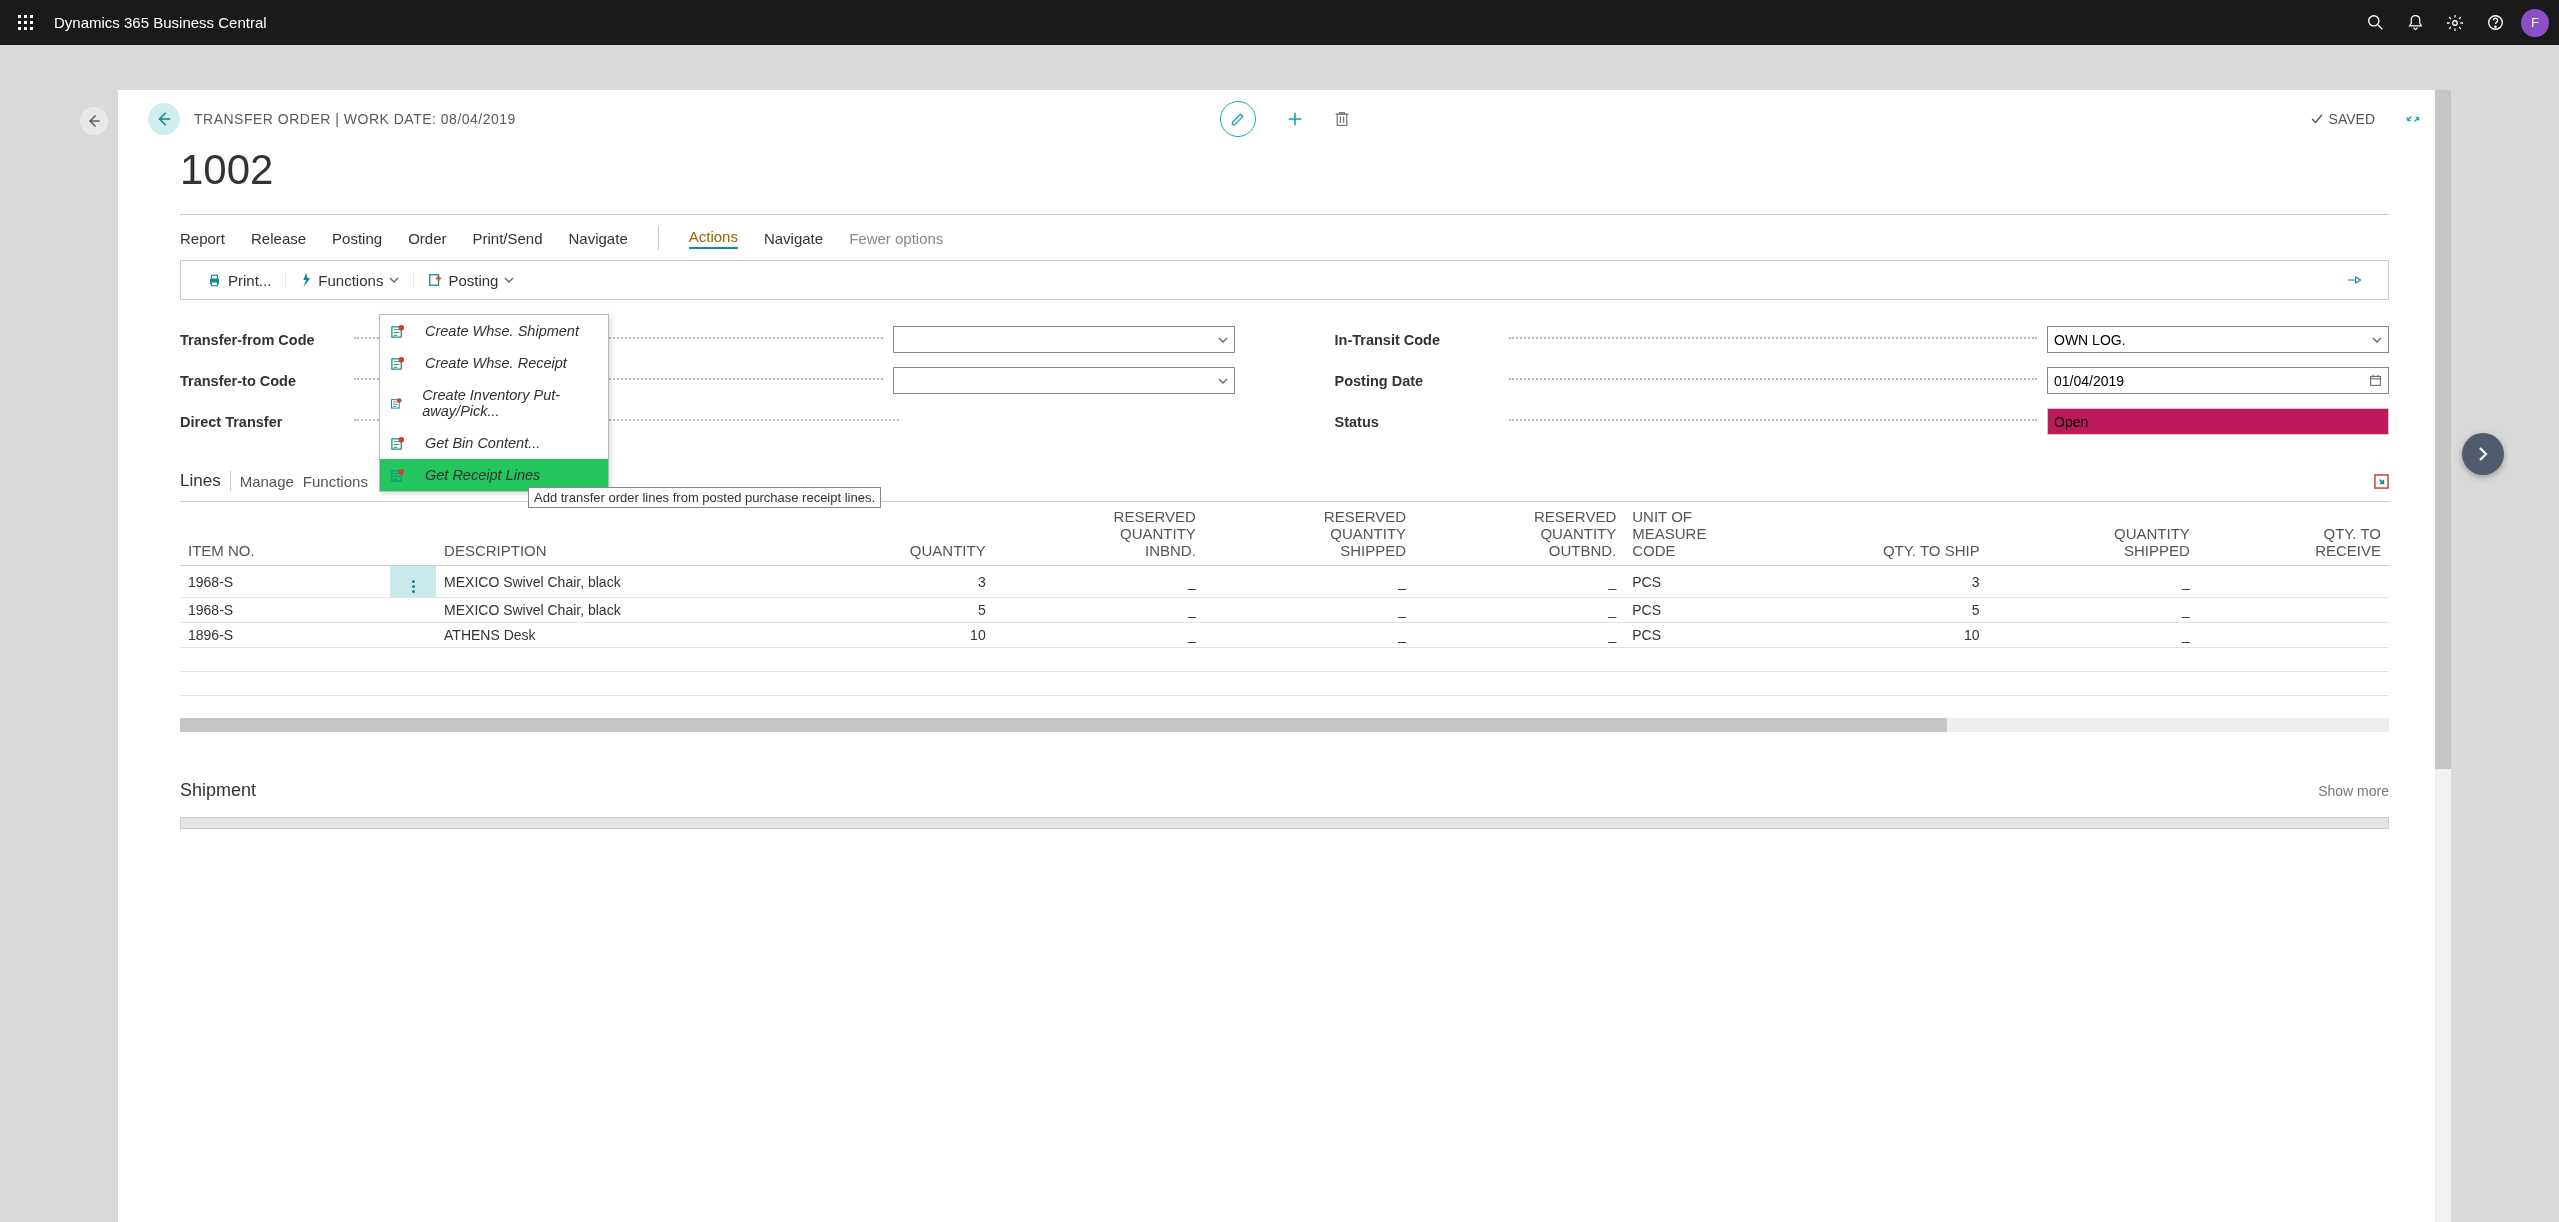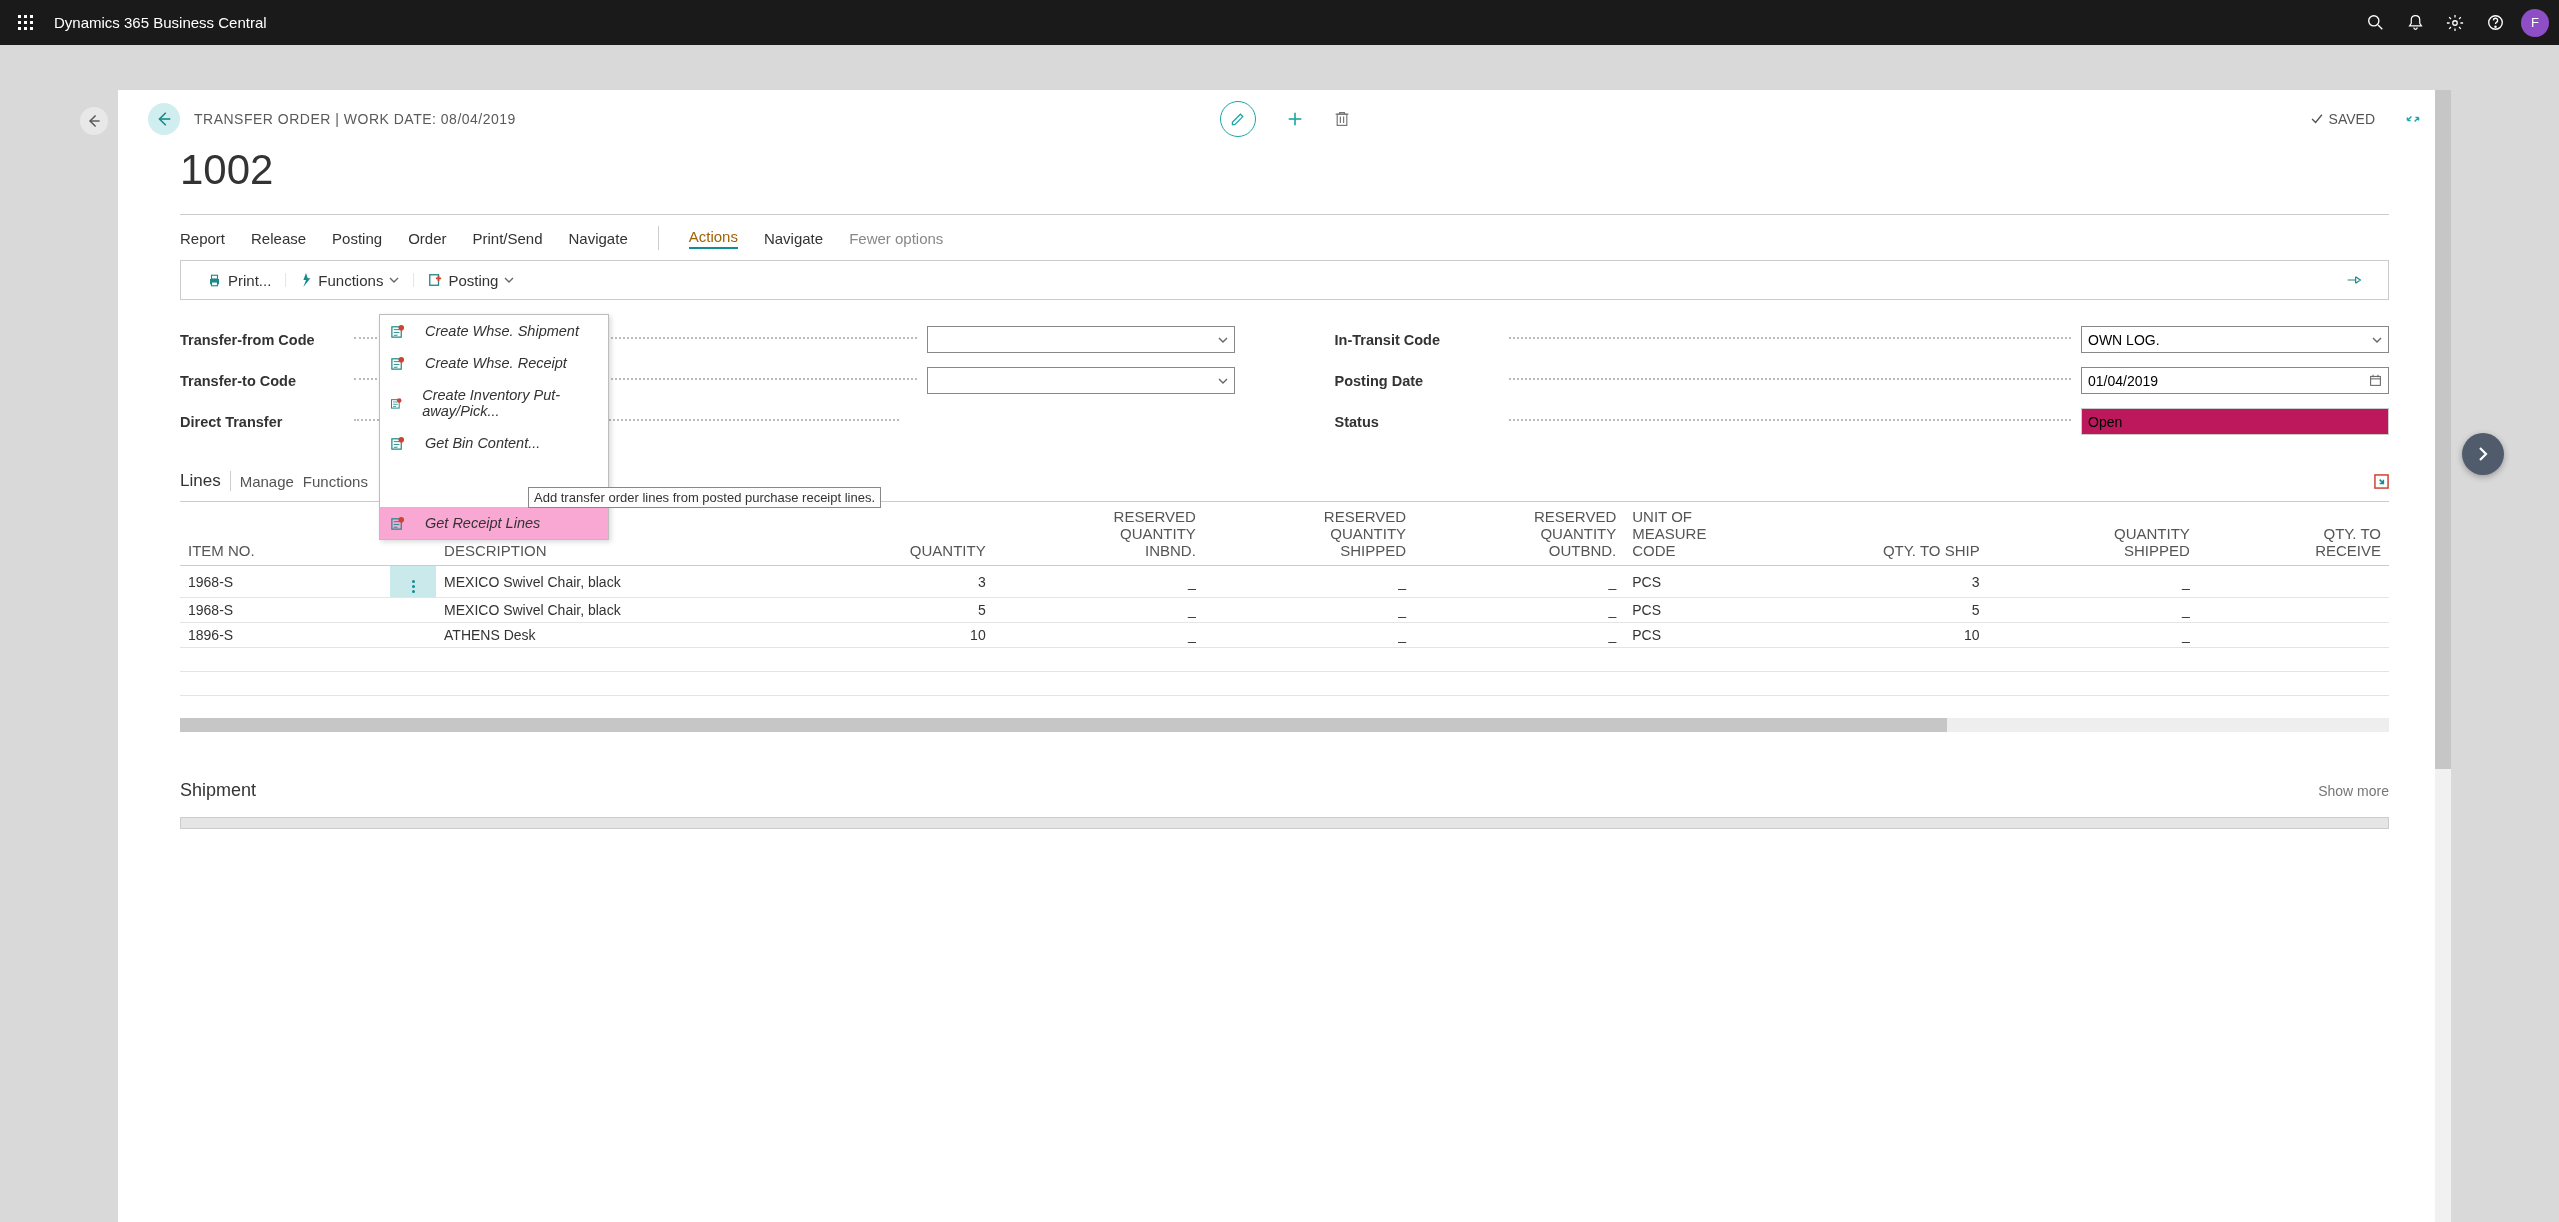--- a/index.html
+++ b/index.html
@@ -43,30 +43,30 @@
   
   .toolbar { border:1px solid #ccc; margin-top:-1px; display:flex; align-items:center; padding:12px; height:40px; position:relative; }
   .toolbar .tb-btn { display:flex; align-items:center; gap:6px; padding:0 14px; height:100%; cursor:pointer; font-size:15px; color:#333; }
   .toolbar .tb-btn.active { background:#fff; }
   .toolbar .pin { margin-left:auto; padding:0 14px; cursor:pointer; }
   .toolbar .divider-after { border-right:1px solid #e5e5e5; }
   
   
   .dropdown { position:absolute; left:261px; top:224px; width:230px; background:#fff; border:1px solid #bcbcbc; box-shadow: 2px 2px 5px rgba(0,0,0,0.15); z-index:50; }
   .dropdown .dd-item { display:flex; align-items:center; gap:20px; padding:8px 10px; font-size:14.5px; color:#333; cursor:pointer;font-style:italic; }
-  .dropdown .dd-item:hover, .dropdown .dd-item.hovered { background:#f9a8d4;margin-top:48px; }
+  .dropdown .dd-item:hover, .dropdown .dd-item.hovered { background:#22c55e; }
   
   .tooltip { position:absolute; left:410px; top:397px; background:#fdfdfd; border:1px solid #888; padding:2px 5px; font-size:13px; color:#333; z-index:60; }
   
   
   .form { margin-top:26px; display:grid; grid-template-columns: 1fr 1fr; column-gap:100px; row-gap:14px; }
   .form-row { display:flex; align-items:center; }
   .form-row label { width:170px; font-size:14.5px; color:#333; white-space:nowrap; overflow:hidden;font-weight:bold; }
   .form-row .dots { flex:1; border-bottom:2px dotted #bbb; margin:0 10px 4px 4px; }
-  .form-row .control { width:308px; height:27px; border:1px solid #888; display:flex; align-items:center; padding:0 6px; font-size:14px; background:#fff; }
+  .form-row .control { width:342px; height:27px; border:1px solid #888; display:flex; align-items:center; padding:0 6px; font-size:14px; background:#fff; }
   .form-row .control.readonly { background:#be185d; border-color:#ccc; }
   .form-row .control .val { flex:1; }
   .form-row .control .drop { cursor:pointer; }
   
   
   .lines-head { display:flex; align-items:center; margin-top:36px; gap:9px; }
   .lines-head .title { font-size:17px; color:#333; }
   .lines-head .sep { width:1px; height:20px; background:#ccc; }
   .lines-head .link { color:#555; font-size:15px; cursor:pointer; }
   .lines-head .expand { margin-left:auto; cursor:pointer; }

